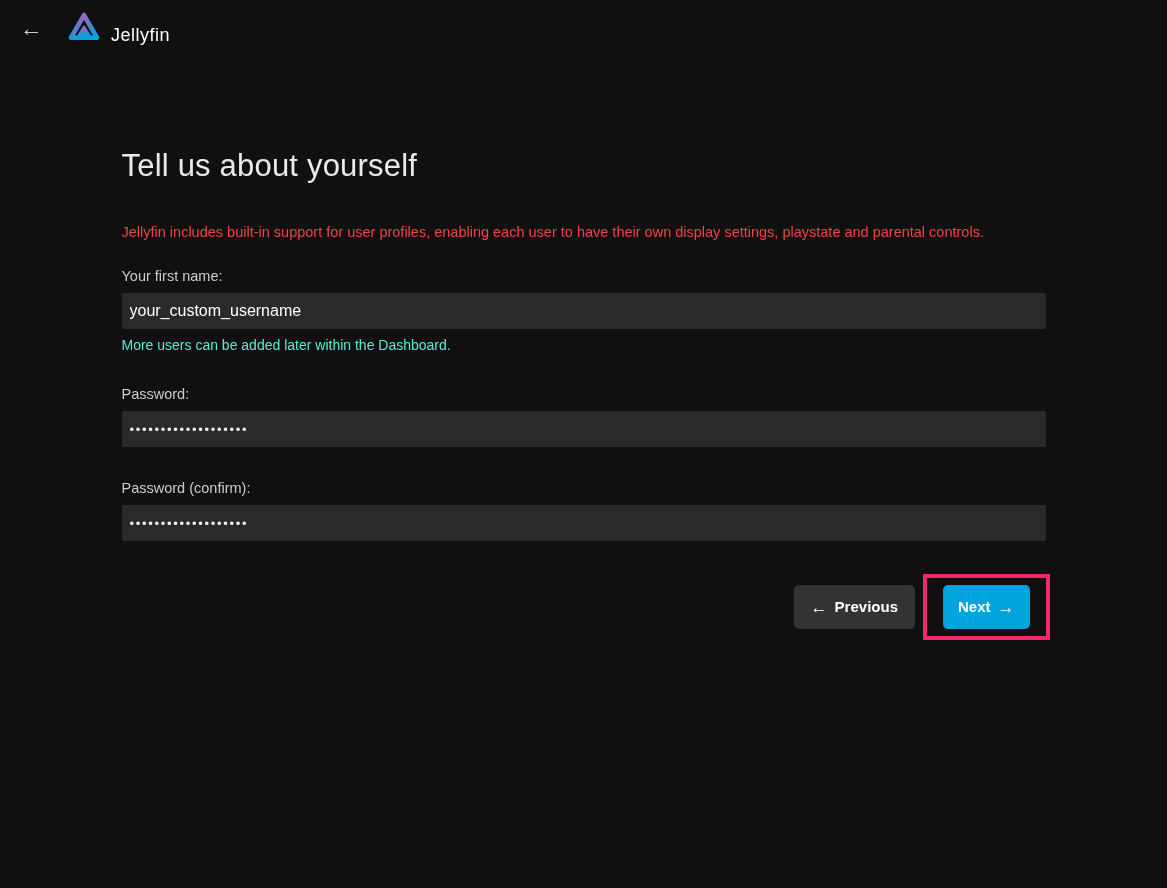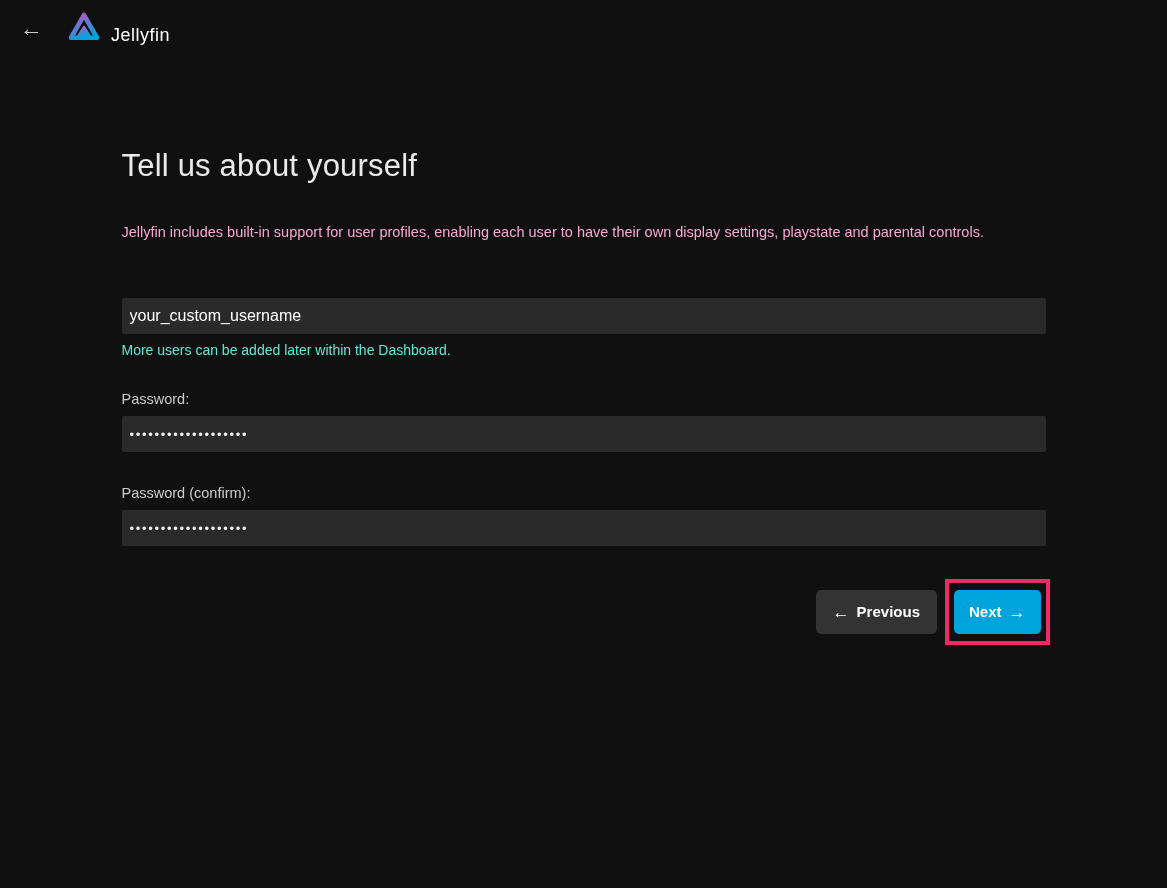--- a/index.html
+++ b/index.html
@@ -46,22 +46,22 @@
   }
   .page-title {
     font-size: 31px;
     font-weight: 500;
     color: #eaeaea;
     letter-spacing: 0.2px;
     margin-bottom: 40px;
   }
   .page-desc {
     font-size: 14.5px;
-    color: #f9a8d4;
-    margin-bottom: 58px;
+    color: #ef4444;
+    margin-bottom: 28px;
   }
 
   .field-group { margin-bottom: 33px; }
   .field-group.last { }
   .field-label {
     display: block;
     font-size: 14.5px;
     color: #cccccc;
     margin-bottom: 9px;
   }
@@ -107,21 +107,21 @@
     color: #ffffff;
     cursor: pointer;
     padding: 13px 17px;
     line-height: 1.2;
   }
   .btn .arrow { font-size: 17px; line-height: 1; font-weight: bold; }
   .btn-previous { background: #333333; }
   .btn-next { background: #00a4dc; padding: 13px 15px; }
   .next-highlight {
     border: 4px solid #ee2b68;
-    padding: 7px 5px;
+    padding: 7px 16px;
     margin-left: 8px;
     margin-right: -4px;
   }
 </style>
 </head>
 <body>
 
 <header class="app-header">
   <button class="back-btn">
     <span>←</span>
@@ -141,20 +141,21 @@
     </span>
     <span class="app-name">Jellyfin</span>
   </div>
 </header>
 
 <main class="main">
   <h1 class="page-title">Tell us about yourself</h1>
   <p class="page-desc">Jellyfin includes built-in support for user profiles, enabling each user to have their own display settings, playstate and parental controls.</p>
 
   <div class="field-group">
+    <label class="field-label">Your first name:</label>
     <input type="text" class="text-input" value="your_custom_username" style="">
     <div class="field-helper">More users can be added later within the Dashboard.</div>
   </div>
 
   <div class="field-group">
     <label class="field-label">Password:</label>
     <input type="text" class="text-input masked" value="•••••••••••••••••••" style="">
   </div>
 
   <div class="field-group last">

